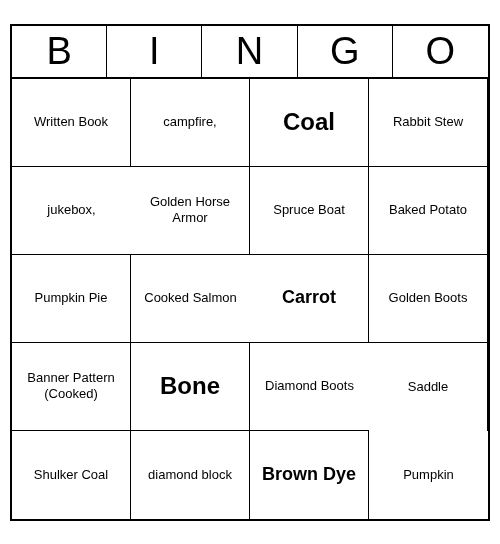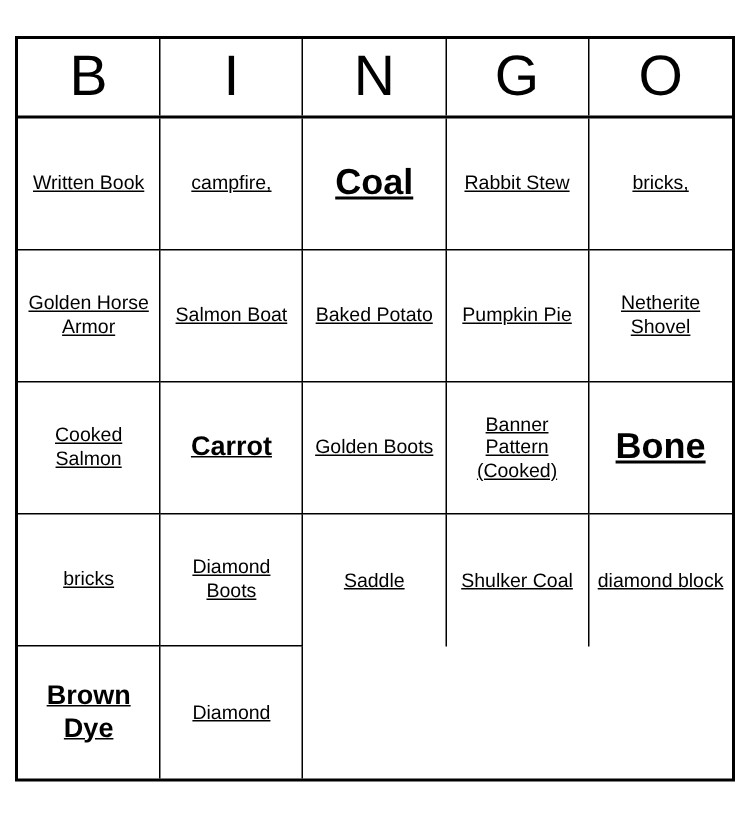--- a/index.html
+++ b/index.html
@@ -36,23 +36,22 @@
       padding: 4px 0;
       border-right: 1px solid #000;
     }
 
     .bingo-header-cell:last-child {
       border-right: none;
     }
 
     .bingo-grid {
       display: grid;
-      grid-template-columns: repeat(5, 1fr);
+      grid-template-columns: repeat(4, 1fr);
       grid-template-rows: repeat(5, 88px);
-      text-decoration: underline;
     }
 
     .bingo-cell {
       border-right: 1px solid #000;
       border-bottom: 1px solid #000;
       display: flex;
       align-items: center;
       justify-content: center;
       text-align: center;
       padding: 4px;
@@ -87,32 +86,30 @@
       <div class="bingo-header-cell">I</div>
       <div class="bingo-header-cell">N</div>
       <div class="bingo-header-cell">G</div>
       <div class="bingo-header-cell">O</div>
     </div>
   <div class="bingo-grid">
   <div class="bingo-cell">Written Book</div>
       <div class="bingo-cell">campfire,</div>
       <div class="bingo-cell large-text">Coal</div>
       <div class="bingo-cell">Rabbit Stew</div>
-      <div class="bingo-cell">bricks,</div>
+      <div class="bingo-cell">jukebox,</div>
       <div class="bingo-cell">Golden Horse Armor</div>
-      <div class="bingo-cell">Salmon Boat</div>
+      <div class="bingo-cell">Spruce Boat</div>
       <div class="bingo-cell">Baked Potato</div>
       <div class="bingo-cell">Pumpkin Pie</div>
-      <div class="bingo-cell">Netherite Shovel</div>
       <div class="bingo-cell">Cooked Salmon</div>
       <div class="bingo-cell medium-text">Carrot</div>
       <div class="bingo-cell">Golden Boots</div>
       <div class="bingo-cell">Banner Pattern (Cooked)</div>
       <div class="bingo-cell large-text">Bone</div>
-      <div class="bingo-cell">bricks</div>
       <div class="bingo-cell">Diamond Boots</div>
       <div class="bingo-cell">Saddle</div>
       <div class="bingo-cell">Shulker Coal</div>
       <div class="bingo-cell">diamond block</div>
       <div class="bingo-cell medium-text">Brown Dye</div>
-      <div class="bingo-cell">Diamond</div>
+      <div class="bingo-cell">Pumpkin</div>
     </div>
 </div>
 
 </body></html>

